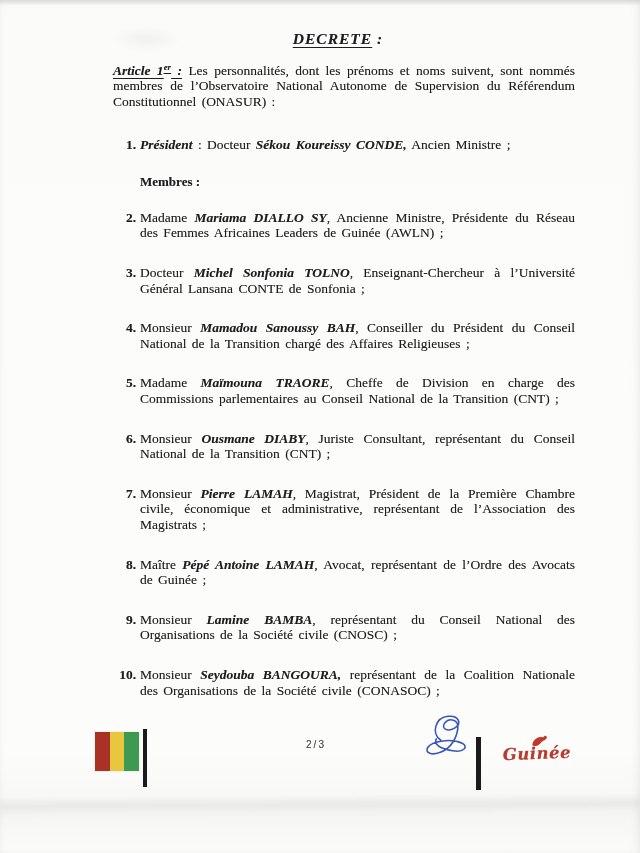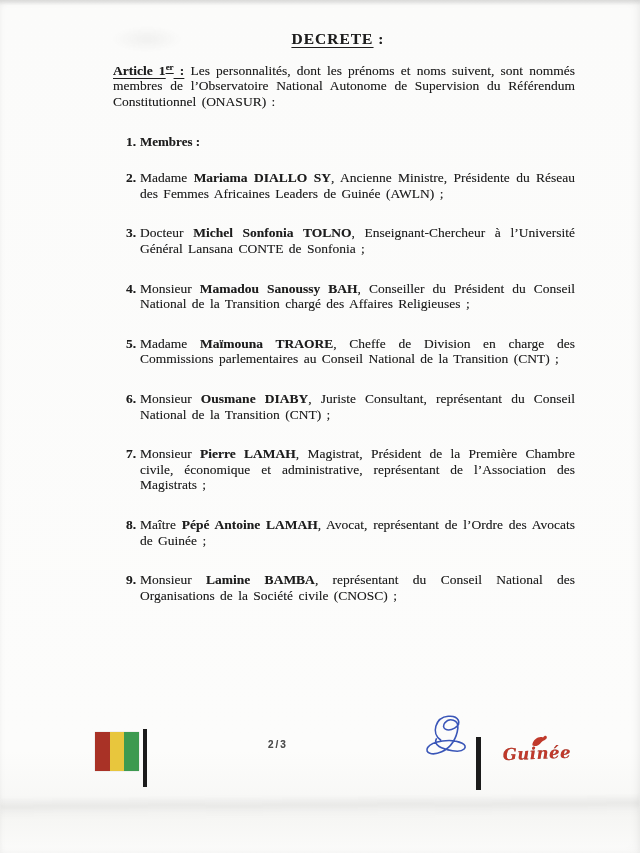--- a/index.html
+++ b/index.html
@@ -14,62 +14,63 @@
     background:linear-gradient(180deg,rgba(90,90,90,0.14),rgba(90,90,90,0));filter:blur(0.5px);}
   .edge-bottom{position:absolute;left:0;top:795px;width:640px;height:22px;
     background:linear-gradient(180deg,rgba(110,110,110,0) 0%,rgba(110,110,110,0.11) 45%,rgba(110,110,110,0.04) 75%,rgba(110,110,110,0) 100%);
     filter:blur(1.5px);transform:rotate(-0.25deg);}
   .smudge{position:absolute;left:112px;top:26px;width:70px;height:26px;border-radius:50%;
     background:radial-gradient(closest-side,rgba(80,80,80,0.06),rgba(80,80,80,0));filter:blur(1px);}
 
   .content{position:absolute;left:101px;top:30px;width:474px;}
   .title{font-size:15.5px;font-weight:bold;text-align:center;letter-spacing:1px;margin:0;}
   .u{text-decoration:underline;text-decoration-thickness:1.4px;text-underline-offset:2.5px;}
-  .b{font-weight:bold;}
+  .b{font-weight:bold;font-style:italic;}
   sup{font-size:9px;line-height:0;}
   .article{font-size:13.5px;line-height:15.4px;text-align:justify;word-spacing:2px;margin:15px 0 0 12px;}
   .list{margin:28px 0 0 19px;padding:0;}
   .item{position:relative;padding-left:20px;width:435px;font-size:13.5px;line-height:15.6px;
     text-align:justify;word-spacing:2px;margin-bottom:24px;}
   .num{position:absolute;left:-6px;top:0;width:22px;text-align:right;font-weight:bold;}
   .members-heading{font-weight:bold;font-size:13px;margin:-3px 0 20px 20px;}
 
   .flag{position:absolute;left:95px;top:732px;width:44px;height:39px;display:flex;
     box-shadow:0 0 1px rgba(0,0,0,0.25);}
   .flag .stripe{flex:1;}
   .flag-pole{position:absolute;left:143px;top:729px;width:4px;height:58px;}
-  .page-number{position:absolute;left:268px;top:739px;width:80px;
-    font-family:"Liberation Sans",sans-serif;font-size:10px;font-weight:bold;color:#4d4d4d;letter-spacing:2px;}
+  .page-number{position:absolute;left:276px;top:739px;width:80px;text-align:center;
+    font-family:"Liberation Sans",sans-serif;font-size:10px;font-weight:normal;color:#4d4d4d;letter-spacing:2px;}
   .signature{position:absolute;left:420px;top:712px;}
   .sig-bar{position:absolute;left:476px;top:737px;width:5px;height:53px;}
   .brand{position:absolute;left:500px;top:744px;width:74px;text-align:center;transform:rotate(-2deg);}
   .brand-text{font-family:"DejaVu Serif",serif;font-style:italic;font-weight:bold;font-size:16.5px;letter-spacing:0.5px;}
   .bird{position:absolute;left:28px;top:-11px;}
 </style>
 </head>
 <body>
 
 <div class="page">
   <div class="edge-top"></div>
   <div class="smudge"></div>
 
   <div class="content">
     <div class="title"><span class="b u">DECRETE</span><span class="b "> :</span></div>
     <p class="article"><span class="b u">Article 1</span><sup class="b u">er</sup><span class="b u"> :</span><span class=""> Les personnalités, dont les prénoms et noms suivent, sont nommés membres de l’Observatoire National Autonome de Supervision du Référendum Constitutionnel (ONASUR) :</span></p>
     <div class="list" id="member-list">
-        <div class="item"><span class="num">1.</span></div>
+        <div class="item"><span class="num">1.</span><span><span class="b ">Président</span><span class=""> : Docteur </span><span class="b ">Sékou Koureissy CONDE,</span><span class=""> Ancien Ministre ;</span></span></div>
         <div class="members-heading">Membres :</div>
         <div class="item"><span class="num">2.</span><span><span class="">Madame </span><span class="b ">Mariama DIALLO SY</span><span class="">, Ancienne Ministre, Présidente du Réseau des Femmes Africaines Leaders de Guinée (AWLN) ;</span></span></div>
         <div class="item"><span class="num">3.</span><span><span class="">Docteur </span><span class="b ">Michel Sonfonia TOLNO</span><span class="">, Enseignant-Chercheur à l’Université Général Lansana CONTE de Sonfonia ;</span></span></div>
         <div class="item"><span class="num">4.</span><span><span class="">Monsieur </span><span class="b ">Mamadou Sanoussy BAH</span><span class="">, Conseiller du Président du Conseil National de la Transition chargé des Affaires Religieuses ;</span></span></div>
         <div class="item"><span class="num">5.</span><span><span class="">Madame </span><span class="b ">Maïmouna TRAORE</span><span class="">, Cheffe de Division en charge des Commissions parlementaires au Conseil National de la Transition (CNT) ;</span></span></div>
         <div class="item"><span class="num">6.</span><span><span class="">Monsieur </span><span class="b ">Ousmane DIABY</span><span class="">, Juriste Consultant, représentant du Conseil National de la Transition (CNT) ;</span></span></div>
         <div class="item"><span class="num">7.</span><span><span class="">Monsieur </span><span class="b ">Pierre LAMAH</span><span class="">, Magistrat, Président de la Première Chambre civile, économique et administrative, représentant de l’Association des Magistrats ;</span></span></div>
         <div class="item"><span class="num">8.</span><span><span class="">Maître </span><span class="b ">Pépé Antoine LAMAH</span><span class="">, Avocat, représentant de l’Ordre des Avocats de Guinée ;</span></span></div>
         <div class="item"><span class="num">9.</span><span><span class="">Monsieur </span><span class="b ">Lamine BAMBA</span><span class="">, représentant du Conseil National des Organisations de la Société civile (CNOSC) ;</span></span></div>
+        <div class="item"><span class="num">10.</span><span><span class="">Monsieur </span><span class="b ">Seydouba BANGOURA,</span><span class=""> représentant de la Coalition Nationale des Organisations de la Société civile (CONASOC) ;</span></span></div>
       </div>
   </div>
 
   <div class="flag">
     <div class="stripe" style="background: rgb(169, 50, 38);"></div>
     <div class="stripe" style="background: rgb(232, 198, 61);"></div>
     <div class="stripe" style="background: rgb(61, 154, 80);"></div>
   </div>
   <div class="flag-pole" style="background: rgb(27, 27, 27);"></div>
 

